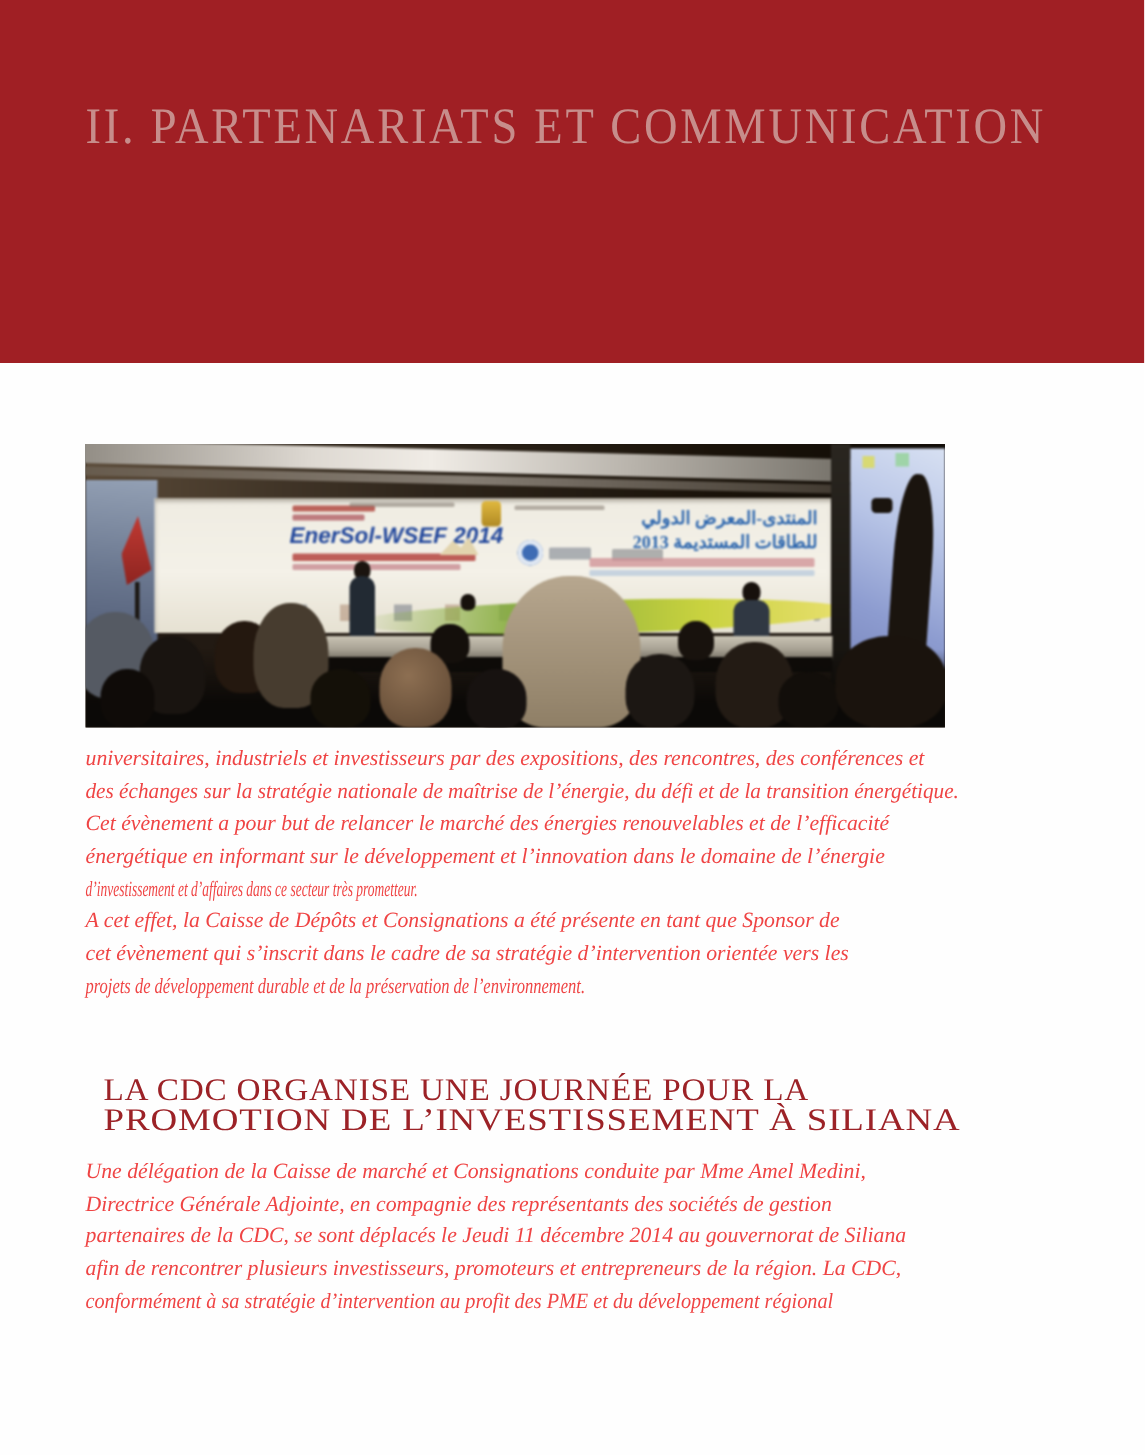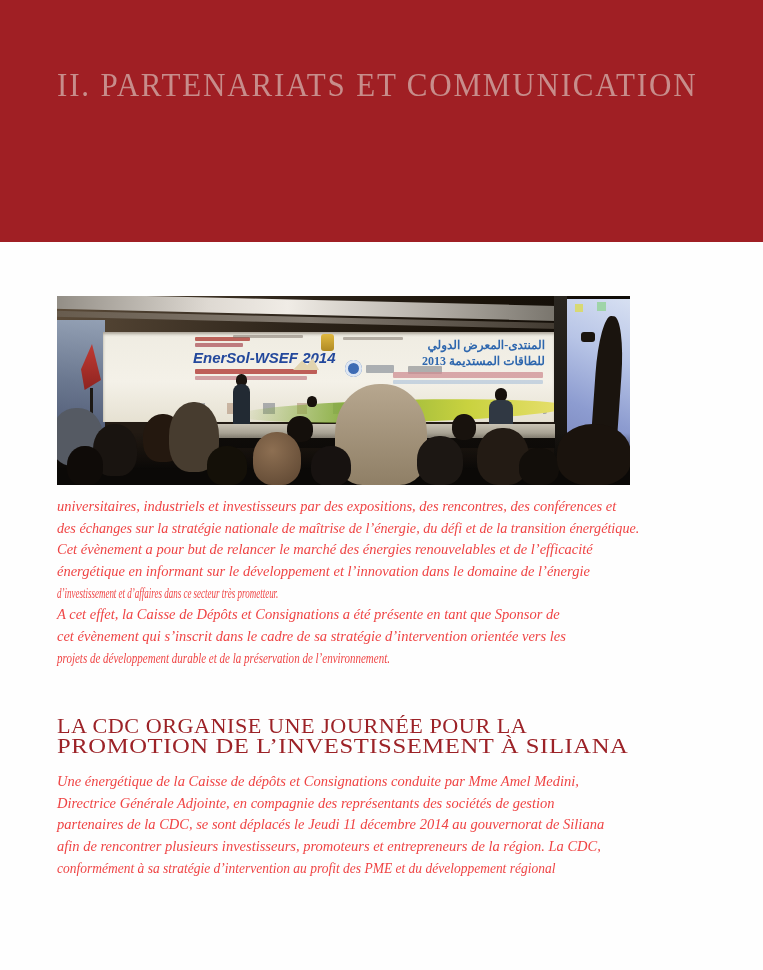--- a/index.html
+++ b/index.html
@@ -153,27 +153,27 @@
     <span class="jline" style="transform: scaleX(1);">universitaires, industriels et investisseurs par des expositions, des rencontres, des conférences et</span>
     <span class="jline" style="transform: scaleX(0.9761);">des échanges sur la stratégie nationale de maîtrise de l’énergie, du défi et de la transition énergétique.</span>
     <span class="jline" style="transform: scaleX(1);">Cet évènement a pour but de relancer le marché des énergies renouvelables et de l’efficacité</span>
     <span class="jline" style="transform: scaleX(1);">énergétique en informant sur le développement et l’innovation dans le domaine de l’énergie</span>
     <span class="jline" style="transform: scaleX(0.6195);">d’investissement et d’affaires dans ce secteur très prometteur.</span>
     <span class="jline" style="transform: scaleX(1);">A cet effet, la Caisse de Dépôts et Consignations a été présente en tant que Sponsor de</span>
     <span class="jline" style="transform: scaleX(1);">cet évènement qui s’inscrit dans le cadre de sa stratégie d’intervention orientée vers les</span>
     <span class="jline" style="transform: scaleX(0.7592);">projets de développement durable et de la préservation de l’environnement.</span>
   </div>
 
-  <div class="heading" style="top:717px;">
+  <div class="heading" style="top:717px;margin-left:12px;">
     <span class="hline" style="transform: scaleX(1.0554);">LA CDC ORGANISE UNE JOURNÉE POUR LA</span>
     <span class="hline" style="transform: scaleX(1.1725);">PROMOTION DE L’INVESTISSEMENT À SILIANA</span>
   </div>
 
   <div class="textcol" style="top:771px;">
-    <span class="jline" style="transform: scaleX(1);">Une énergétique de la Caisse de dépôts et Consignations conduite par Mme Amel Medini,</span>
+    <span class="jline" style="transform: scaleX(1);">Une délégation de la Caisse de marché et Consignations conduite par Mme Amel Medini,</span>
     <span class="jline" style="transform: scaleX(1);">Directrice Générale Adjointe, en compagnie des représentants des sociétés de gestion</span>
     <span class="jline" style="transform: scaleX(1);">partenaires de la CDC, se sont déplacés le Jeudi 11 décembre 2014 au gouvernorat de Siliana</span>
     <span class="jline" style="transform: scaleX(1);">afin de rencontrer plusieurs investisseurs, promoteurs et entrepreneurs de la région. La CDC,</span>
     <span class="jline" style="transform: scaleX(0.9302);">conformément à sa stratégie d’intervention au profit des PME et du développement régional</span>
   </div>
 
 
 </div>
 
 </body></html>

